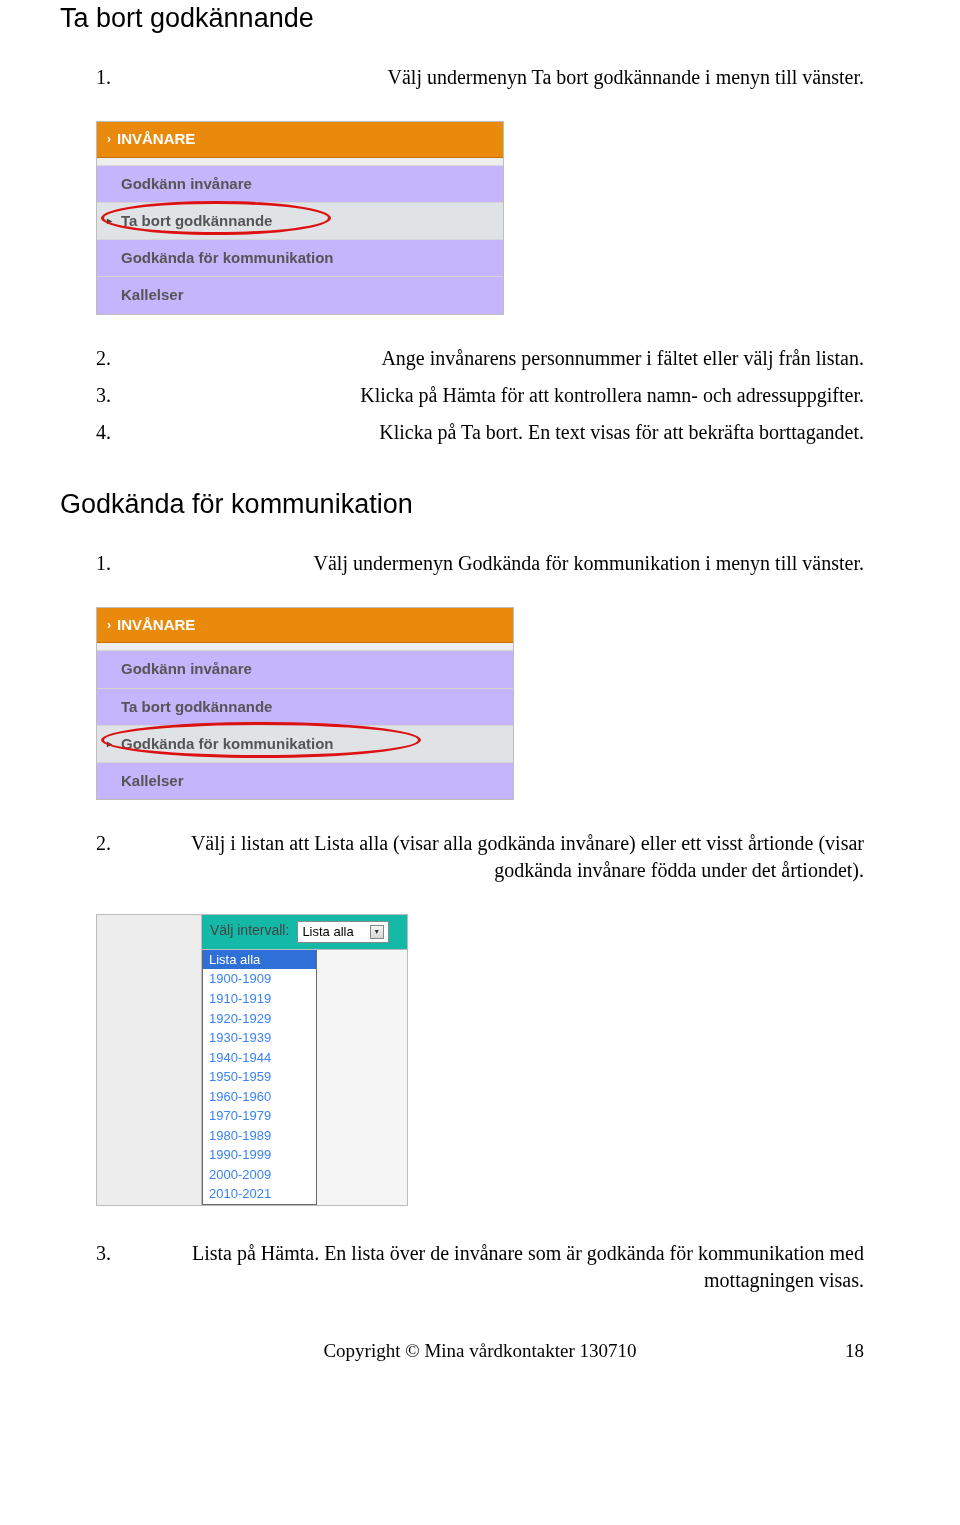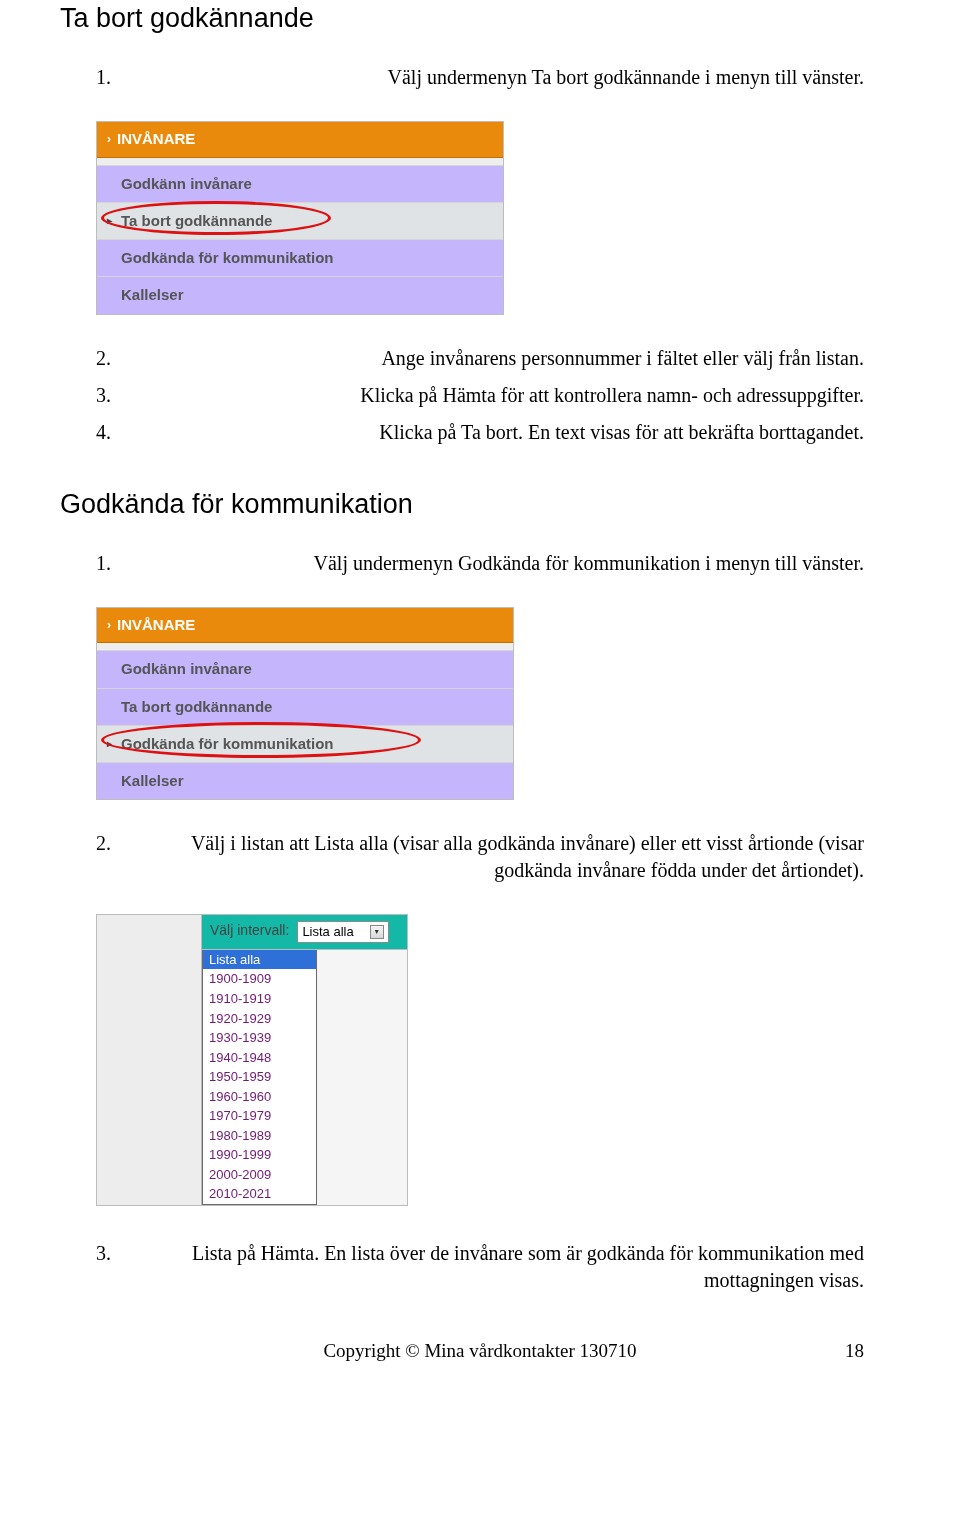--- a/index.html
+++ b/index.html
@@ -131,21 +131,21 @@
     margin: 0 0 0 0;
     width: 115px;
     border: 1px solid #6a6a6a;
     border-top: none;
     margin-left: 0;
   }
   .dd-list .opt {
     padding: 1px 6px;
     background: #fff;
     font-size: 13px;
-    color: #701a75;
+    color: #3b82f6;
     white-space: nowrap;
   }
   .dd-list .opt.sel {
     background: #2f6fd8;
     color: #fff;
   }
   .interval-list-wrap {
     padding-left: 0;
   }
 
@@ -261,21 +261,21 @@
           <span class="ddbtn">▾</span>
         </span>
       </div>
       <div class="interval-list-wrap">
         <div class="dd-list">
           <div class="opt sel">Lista alla</div>
           <div class="opt">1900-1909</div>
           <div class="opt">1910-1919</div>
           <div class="opt">1920-1929</div>
           <div class="opt">1930-1939</div>
-          <div class="opt">1940-1948</div>
+          <div class="opt">1940-1944</div>
           <div class="opt">1950-1959</div>
           <div class="opt">1960-1960</div>
           <div class="opt">1970-1979</div>
           <div class="opt">1980-1989</div>
           <div class="opt">1990-1999</div>
           <div class="opt">2000-2009</div>
           <div class="opt">2010-2021</div>
         </div>
       </div>
     </div>

